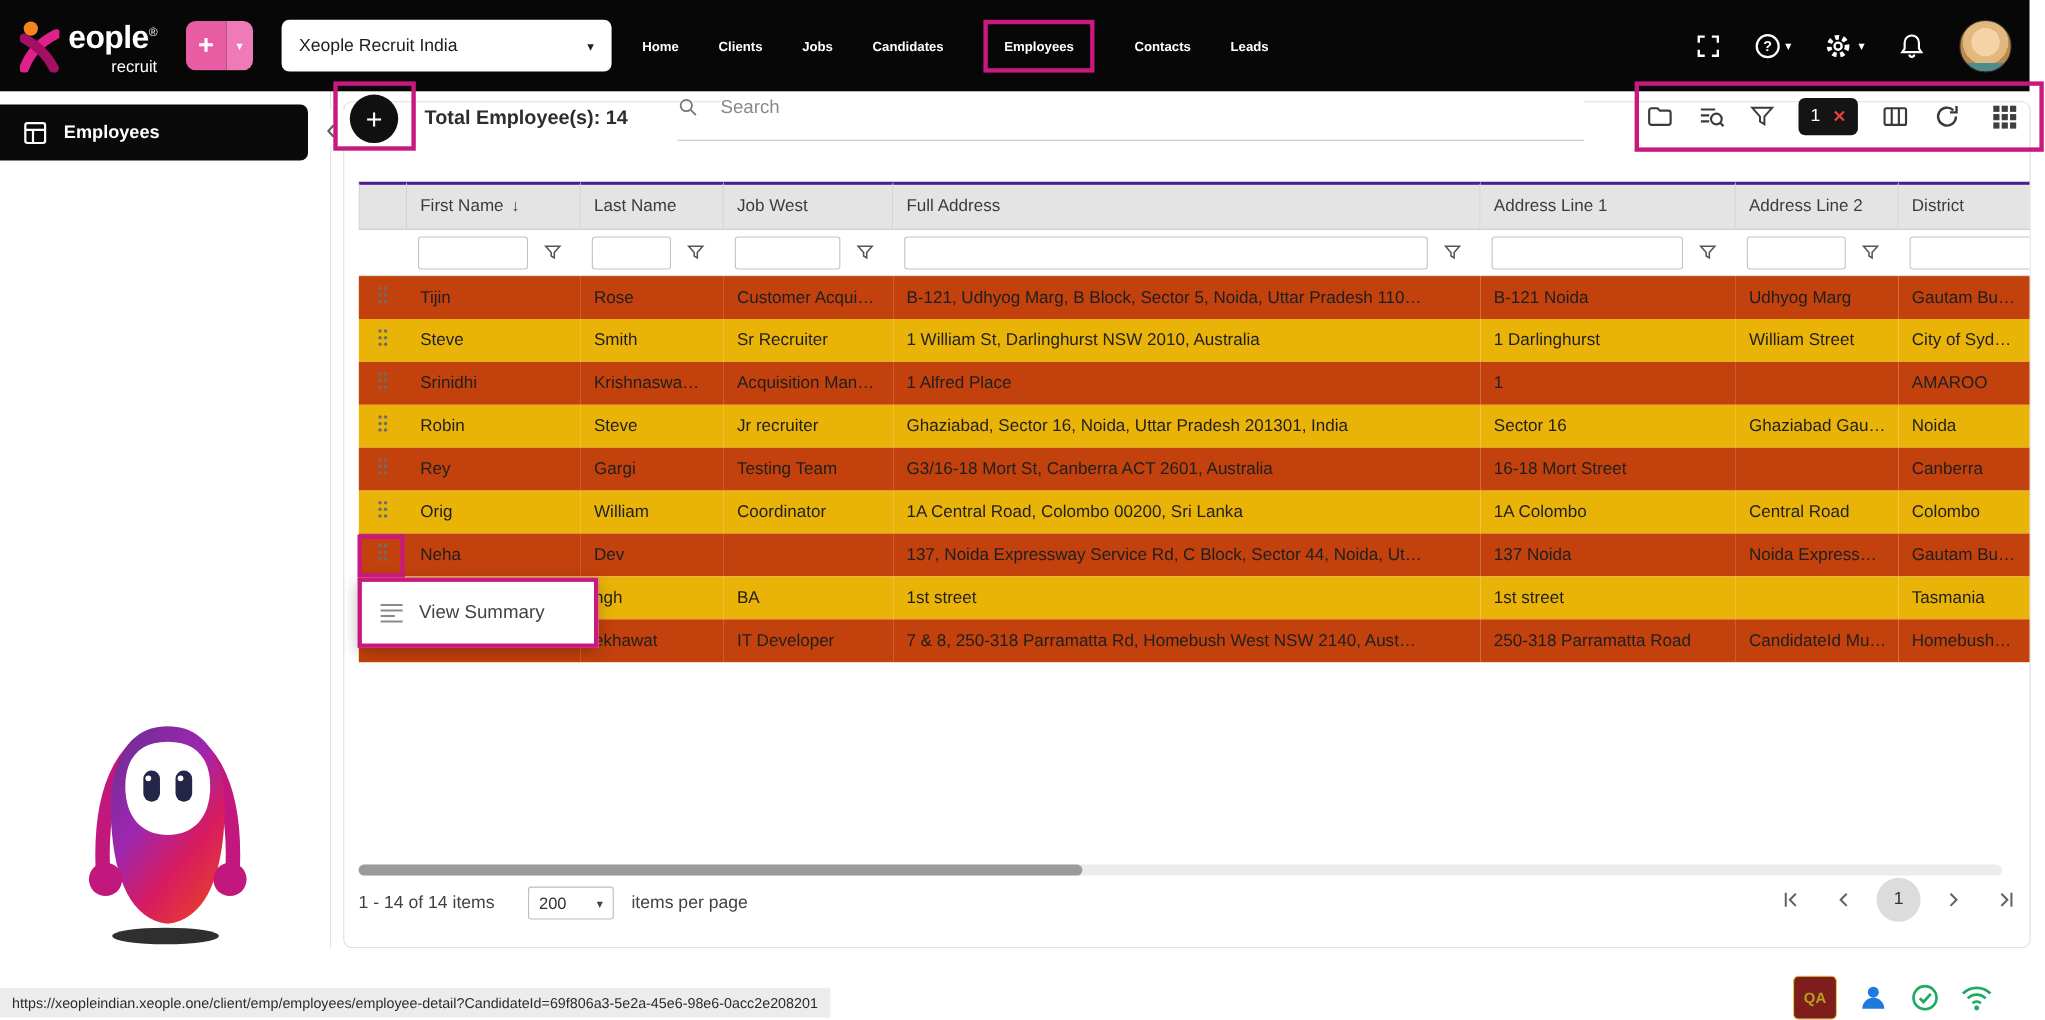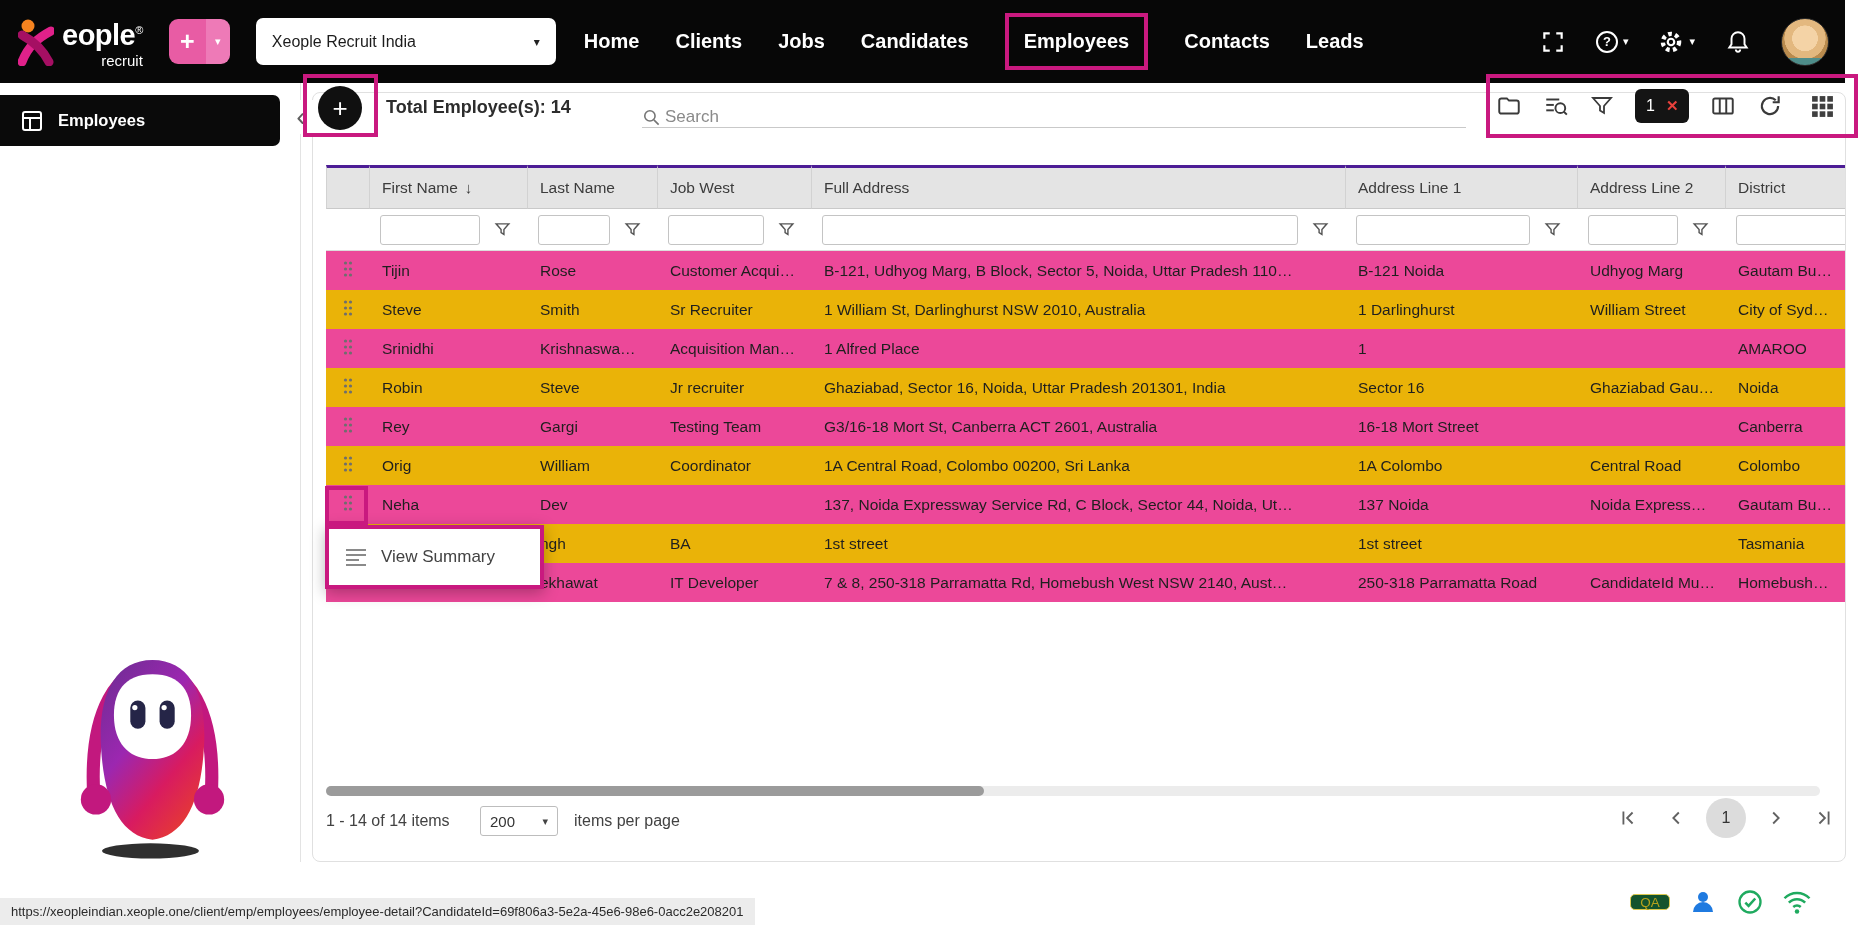--- a/index.html
+++ b/index.html
@@ -13,21 +13,21 @@
   .brand{display:flex;align-items:center;gap:8px;margin-left:18px;cursor:pointer}
   .brand-text{display:flex;flex-direction:column;align-items:flex-end}
   .wordmark{font-size:29px;font-weight:700;letter-spacing:-.5px;line-height:30px}
   .wordmark sup{font-size:11px;font-weight:400}
   .tagline{font-size:15px;line-height:15px;margin-top:4px}
   .add-pill{margin-left:26px;height:45px;border-radius:9px;display:flex;overflow:hidden;cursor:pointer}
   .add-pill .plus{width:37px;background:var(--brandpink);display:flex;align-items:center;justify-content:center;font-size:25px;font-weight:700}
   .add-pill .car{width:24px;background:#ee7ab7;display:flex;align-items:center;justify-content:center;font-size:11px}
   .org-select{margin-left:26px;width:300px;height:47px;background:#fff;border-radius:7px;color:#1c1c1c;display:flex;align-items:center;padding:0 16px;font-size:16px;font-weight:500;cursor:pointer}
   .org-select .car{margin-left:auto;font-size:12px;color:#222}
-  .nav-items{display:flex;align-items:center;gap:36px;margin-left:28px;font-size:20px;font-weight:600}
+  .nav-items{display:flex;align-items:center;gap:36px;margin-left:28px;font-size:12px;font-weight:600}
   .nav-item{cursor:pointer;white-space:nowrap}
   .nav-item.boxed{border:4px solid var(--pink);padding:13px 15px}
   .nav-right{margin-left:auto;margin-right:16px;display:flex;align-items:center;gap:30px}
   .icon-btn{display:flex;align-items:center;gap:5px;cursor:pointer}
   .help-circle{width:22px;height:22px;border:2px solid #fff;border-radius:50%;display:flex;align-items:center;justify-content:center;font-size:13px;font-weight:700}
   .caret-sm{font-size:11px;color:#fff}
   .avatar{width:48px;height:48px;border-radius:50%;cursor:pointer;background:
      linear-gradient(to top,#4e8d8a 0 16%,rgba(0,0,0,0) 16%),
      radial-gradient(circle at 50% 42%,#f4d3a6 0 36%,#e3b87f 37% 58%,#b98b4e 59% 78%,#7c5e33 79% 100%);
      border:1px solid #2a2a2a}
@@ -35,21 +35,21 @@
   
   .side-divider{position:absolute;left:300px;top:83px;width:1px;height:779px;background:#e3e3e3}
   .side-band{position:absolute;left:0;top:95px;width:280px;height:51px;background:#0a0a0a;border-radius:0 7px 7px 0;display:flex;align-items:center;gap:14px;padding-left:20px;color:#fff;cursor:pointer;z-index:5}
   .side-band .lbl{font-size:16.5px;font-weight:700}
   .collapse{position:absolute;left:288px;top:100px;width:26px;height:34px;display:flex;align-items:center;justify-content:center;font-size:28px;color:#5f5f5f;cursor:pointer;background:#fff;z-index:6}
 
   
   .panel{position:absolute;left:312px;top:92px;width:1534px;height:770px;background:#fff;border:1px solid #e0e0e0;border-radius:8px}
   .add-btn{position:absolute;left:318px;top:86px;width:44px;height:44px;border-radius:50%;background:#101010;color:#fff;font-size:26px;display:flex;align-items:center;justify-content:center;cursor:pointer;z-index:20}
   .page-title{position:absolute;left:386px;top:85px;height:44px;display:flex;align-items:center;font-size:18px;font-weight:700;color:#2d2d2d;z-index:15}
-  .searchbar{position:absolute;left:642px;top:88px;width:824px;height:40px;border-bottom:1px solid #c9c9c9;display:flex;align-items:flex-end;gap:4px;z-index:15}
+  .searchbar{position:absolute;left:616px;top:88px;width:824px;height:40px;border-bottom:1px solid #c9c9c9;display:flex;align-items:flex-start;gap:20px;z-index:15}
   .searchbar input{border:none;outline:none;flex:1;font-size:17px;color:#444;font-family:"Liberation Sans",sans-serif}
   .searchbar input::placeholder{color:#8a8a8a}
   .tools{position:absolute;left:1496px;top:84px;height:44px;display:flex;align-items:center;gap:21px;z-index:20}
   .tool{display:flex;align-items:center;justify-content:center;cursor:pointer}
   .filter-pill{background:#141414;border-radius:6px;height:34px;display:flex;align-items:center;padding:0 11px;gap:11px;cursor:pointer}
   .filter-pill .cnt{color:#fff;font-size:16px}
   .filter-pill .x{color:#e8413c;font-weight:700;font-size:15px}
 
   
   .ann{position:absolute;border:4px solid var(--pink);z-index:45;pointer-events:none}
@@ -58,21 +58,21 @@
   .grid-wrap{position:absolute;left:326px;top:165px;width:1519px;height:438px;overflow:hidden}
   table.grid{border-collapse:separate;border-spacing:0;table-layout:fixed;width:1600px}
   .grid th{background:#e4e4e4;border-top:3px solid #4c1d95;border-right:1px solid #d2d2d2;border-bottom:1px solid #c9c9c9;font-weight:500;font-size:15.5px;color:#3c3c3c;text-align:left;padding:0 12px;height:44px;white-space:nowrap;overflow:hidden;cursor:pointer}
   .grid th:first-child{border-left:1px solid #d2d2d2}
   .grid tr.frow td{background:#fff;border-bottom:1px solid #dcdcdc;height:42px;padding:0 10px 0 10px}
   .fcell{display:flex;align-items:center;gap:6px}
   .fcell input{flex:1;min-width:0;height:30px;border:1px solid #c4c4c4;border-radius:3px;outline:none;padding:0 7px;font-size:14px;font-family:"Liberation Sans",sans-serif}
   .fbtn{border:none;background:none;width:32px;height:32px;display:flex;align-items:center;justify-content:center;cursor:pointer;flex:0 0 auto}
   .grid td.c{height:39px;padding:0 12px;font-size:15.5px;color:#1f1f1f;white-space:nowrap;overflow:hidden}
   .grid td.h{height:39px;padding:0;text-align:center;cursor:grab}
-  .grid tr.odd td{background:#ec4899}
+  .grid tr.odd td{background:#c2410c}
   .grid tr.even td{background:#eab308}
   .sort{font-size:15px;margin-left:7px;color:#3c3c3c;font-weight:400}
 
   
   .popup{position:absolute;left:325px;top:525px;width:219px;height:64px;background:#fff;border:4px solid var(--pink);box-shadow:0 4px 14px rgba(0,0,0,.28);display:flex;align-items:center;gap:14px;padding-left:16px;z-index:40;cursor:pointer}
   .popup .lbl{font-size:17px;color:#424242}
 
   
   .hscroll{position:absolute;left:326px;top:786px;width:1494px;height:10px;background:#ececec;border-radius:5px;z-index:15;cursor:pointer}
   .hscroll .thumb{position:absolute;left:0;top:0;width:658px;height:10px;background:#9b9b9b;border-radius:5px;cursor:grab}
@@ -80,21 +80,21 @@
   .psize{position:absolute;left:480px;top:806px;width:78px;height:30px;border:1px solid #bdbdbd;border-radius:3px;display:flex;align-items:center;padding:0 9px;font-size:15px;color:#333;cursor:pointer;background:#fff}
   .psize .car{margin-left:auto;font-size:11px;color:#444}
   .perpage{position:absolute;left:574px;top:804px;height:34px;display:flex;align-items:center;font-size:16px;color:#424242}
   .pgnav{position:absolute;left:1608px;top:798px;display:flex;align-items:center;gap:9px;z-index:15}
   .pgbtn{width:40px;height:40px;display:flex;align-items:center;justify-content:center;cursor:pointer;border-radius:50%}
   .pgcur{width:40px;height:40px;border-radius:50%;background:#dcdcdc;display:flex;align-items:center;justify-content:center;font-size:16px;color:#333;cursor:pointer}
 
   
   .statusbar{position:absolute;left:0;top:898px;height:27px;background:#ececec;display:inline-flex;align-items:center;padding:0 11px;font-size:13px;color:#2b2b2b;z-index:20;max-width:1000px;white-space:nowrap}
   .sysicons{position:absolute;left:1630px;top:887px;display:flex;align-items:center;gap:18px;z-index:20}
-  .qa-badge{width:40px;height:16px;border:1.5px solid #dcc84e;border-radius:5px;background:#14532d;color:#b5a11c;font-size:13.5px;font-weight:400;display:flex;align-items:center;justify-content:center;cursor:pointer}
+  .qa-badge{width:40px;height:40px;border:1.5px solid #dcc84e;border-radius:5px;background:#7f1d1d;color:#b5a11c;font-size:13.5px;font-weight:700;display:flex;align-items:center;justify-content:center;cursor:pointer}
   .sysico{cursor:pointer;display:flex;align-items:center;justify-content:center}
 
   .mascot{position:absolute;left:80px;top:648px;z-index:4}
 </style>
 </head>
 <body>
 
 <div id="root">
 
   <header class="navbar">

